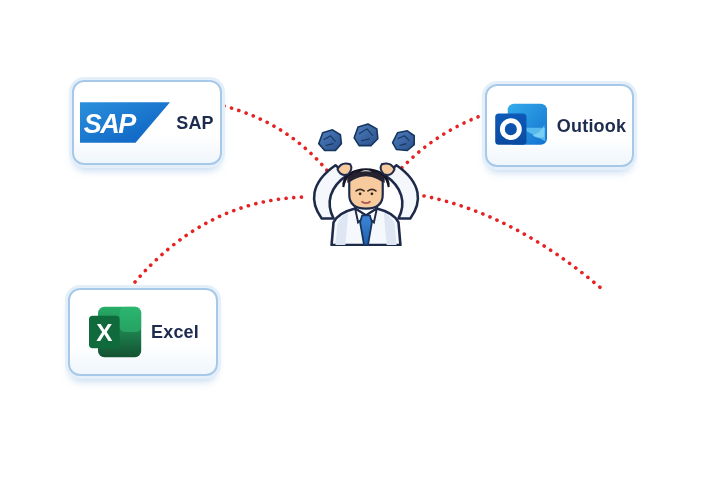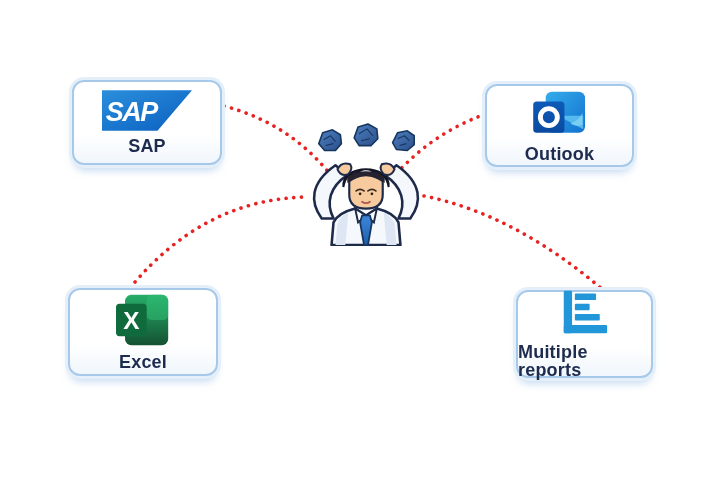--- a/index.html
+++ b/index.html
@@ -7,21 +7,21 @@
     width:717px;height:479px;position:relative;overflow:hidden;
     background:#ffffff;
     font-family:"Liberation Sans", sans-serif;
   }
   .canvas{position:absolute;inset:0;}
   svg{display:block;}
   .connectors{position:absolute;left:0;top:0;width:717px;height:479px;pointer-events:none;}
 
   .card{
     position:absolute;
-    display:flex;flex-direction:column;align-items:center;justify-content:center;
+    display:flex;flex-direction:row;align-items:center;justify-content:center;
     gap:6px;
     background:linear-gradient(180deg,#ffffff 65%,#f0f6fc 100%);
     border:2px solid #a6c9ea;
     border-radius:12px;
     box-shadow:0 0 0 3px #e4effa, 0 7px 9px -2px rgba(140,180,225,0.55);
     box-sizing:border-box;
   }
   .card-label{
     color:#1c2b4e;
     font-weight:700;
@@ -100,34 +100,20 @@
         </defs>
         <rect x="12" y="2" width="48" height="56" rx="7" fill="url(#xlMain)"></rect>
         <rect x="36" y="2" width="24" height="28" fill="#2fbd74" opacity="0.55" rx="6"></rect>
         <rect x="2" y="12" width="34" height="36" rx="4" fill="#0f6b3c"></rect>
         <text x="19" y="40" text-anchor="middle" font-size="27" font-weight="bold" fill="#ffffff" font-family="Liberation Sans, sans-serif">X</text>
       </svg>
     </span>
     <span class="card-label">Excel</span>
   </div>
 
-  <div class="card" id="card-reports">
-    <span>
-      <svg width="52" height="48" viewBox="0 0 56 52">
-        <g fill="#2196d8">
-          <rect x="5" y="2" width="9" height="46" rx="1.5"></rect>
-          <rect x="5" y="39" width="47" height="9" rx="1.5"></rect>
-          <rect x="17" y="5" width="23" height="7" rx="1"></rect>
-          <rect x="17" y="16" width="16" height="7" rx="1"></rect>
-          <rect x="17" y="27" width="27" height="7" rx="1"></rect>
-        </g>
-      </svg>
-    </span>
-    <span class="card-label">Muitiple reports</span>
-  </div>
 
   <div class="figure">
     <svg width="128" height="126" viewBox="0 0 130 128">
       <defs>
         <linearGradient id="tieGrad" x1="0" y1="0" x2="0" y2="1">
           <stop offset="0" stop-color="#3f86d8"></stop>
             <stop offset="1" stop-color="#1d5fae"></stop>
         </linearGradient>
         <linearGradient id="ballGrad" x1="0" y1="0" x2="1" y2="1">
           <stop offset="0" stop-color="#4f7fc0"></stop>

